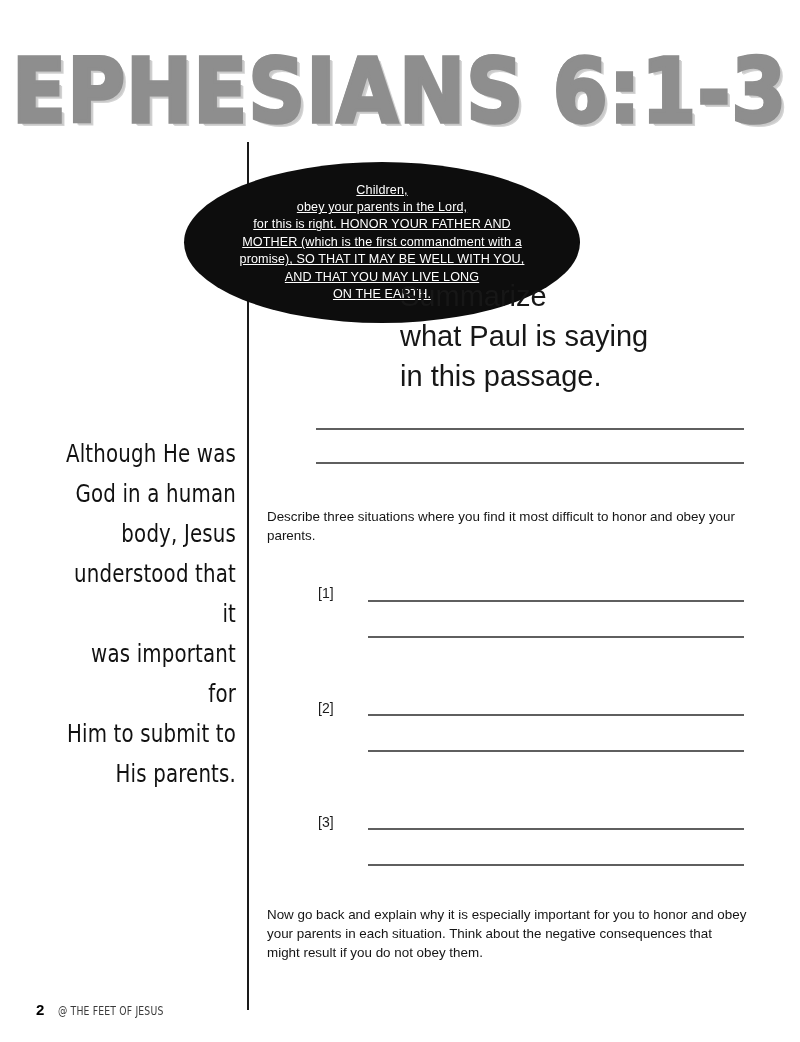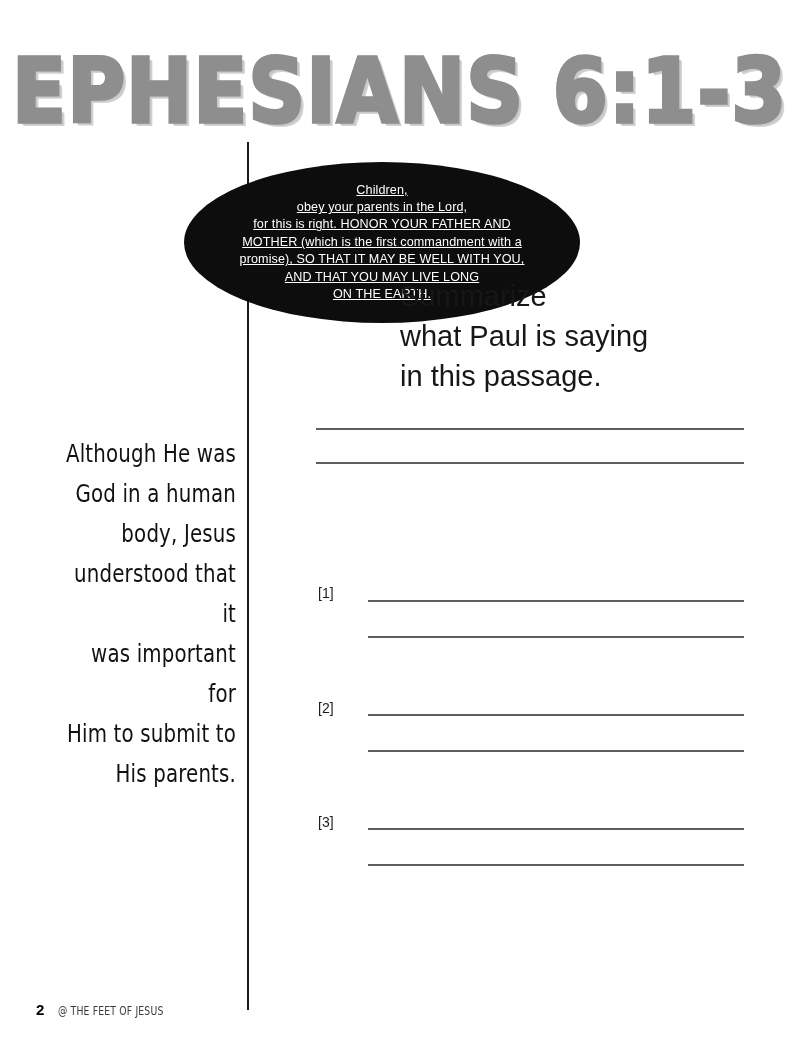--- a/index.html
+++ b/index.html
@@ -206,32 +206,34 @@
   <div class="rule" style="left:316px; top:462px; width:428px;"></div>
 
   <div class="leftquote">Although He was
 God in a human
 body, Jesus
 understood that it
 was important for
 Him to submit to
 His parents.</div>
 
+  <div class="instr instr-top">Describe three situations where you find it most difficult to honor and obey your parents.</div>
 
   <div class="item-num" style="left:318px; top:585px;">[1]</div>
   <div class="rule" style="left:368px; top:600px; width:376px;"></div>
   <div class="rule" style="left:368px; top:636px; width:376px;"></div>
 
   <div class="item-num" style="left:318px; top:700px;">[2]</div>
   <div class="rule" style="left:368px; top:714px; width:376px;"></div>
   <div class="rule" style="left:368px; top:750px; width:376px;"></div>
 
   <div class="item-num" style="left:318px; top:814px;">[3]</div>
   <div class="rule" style="left:368px; top:828px; width:376px;"></div>
   <div class="rule" style="left:368px; top:864px; width:376px;"></div>
 
+  <div class="instr instr-bottom">Now go back and explain why it is especially important for you to honor and obey your parents in each situation.  Think about the negative consequences that might result if you do not obey them.</div>
 
   <div class="footer">
     <span class="footer-page">2</span>
     <span class="footer-title">@ THE FEET OF JESUS</span>
   </div>
 
 </div>
 
 </body></html>

